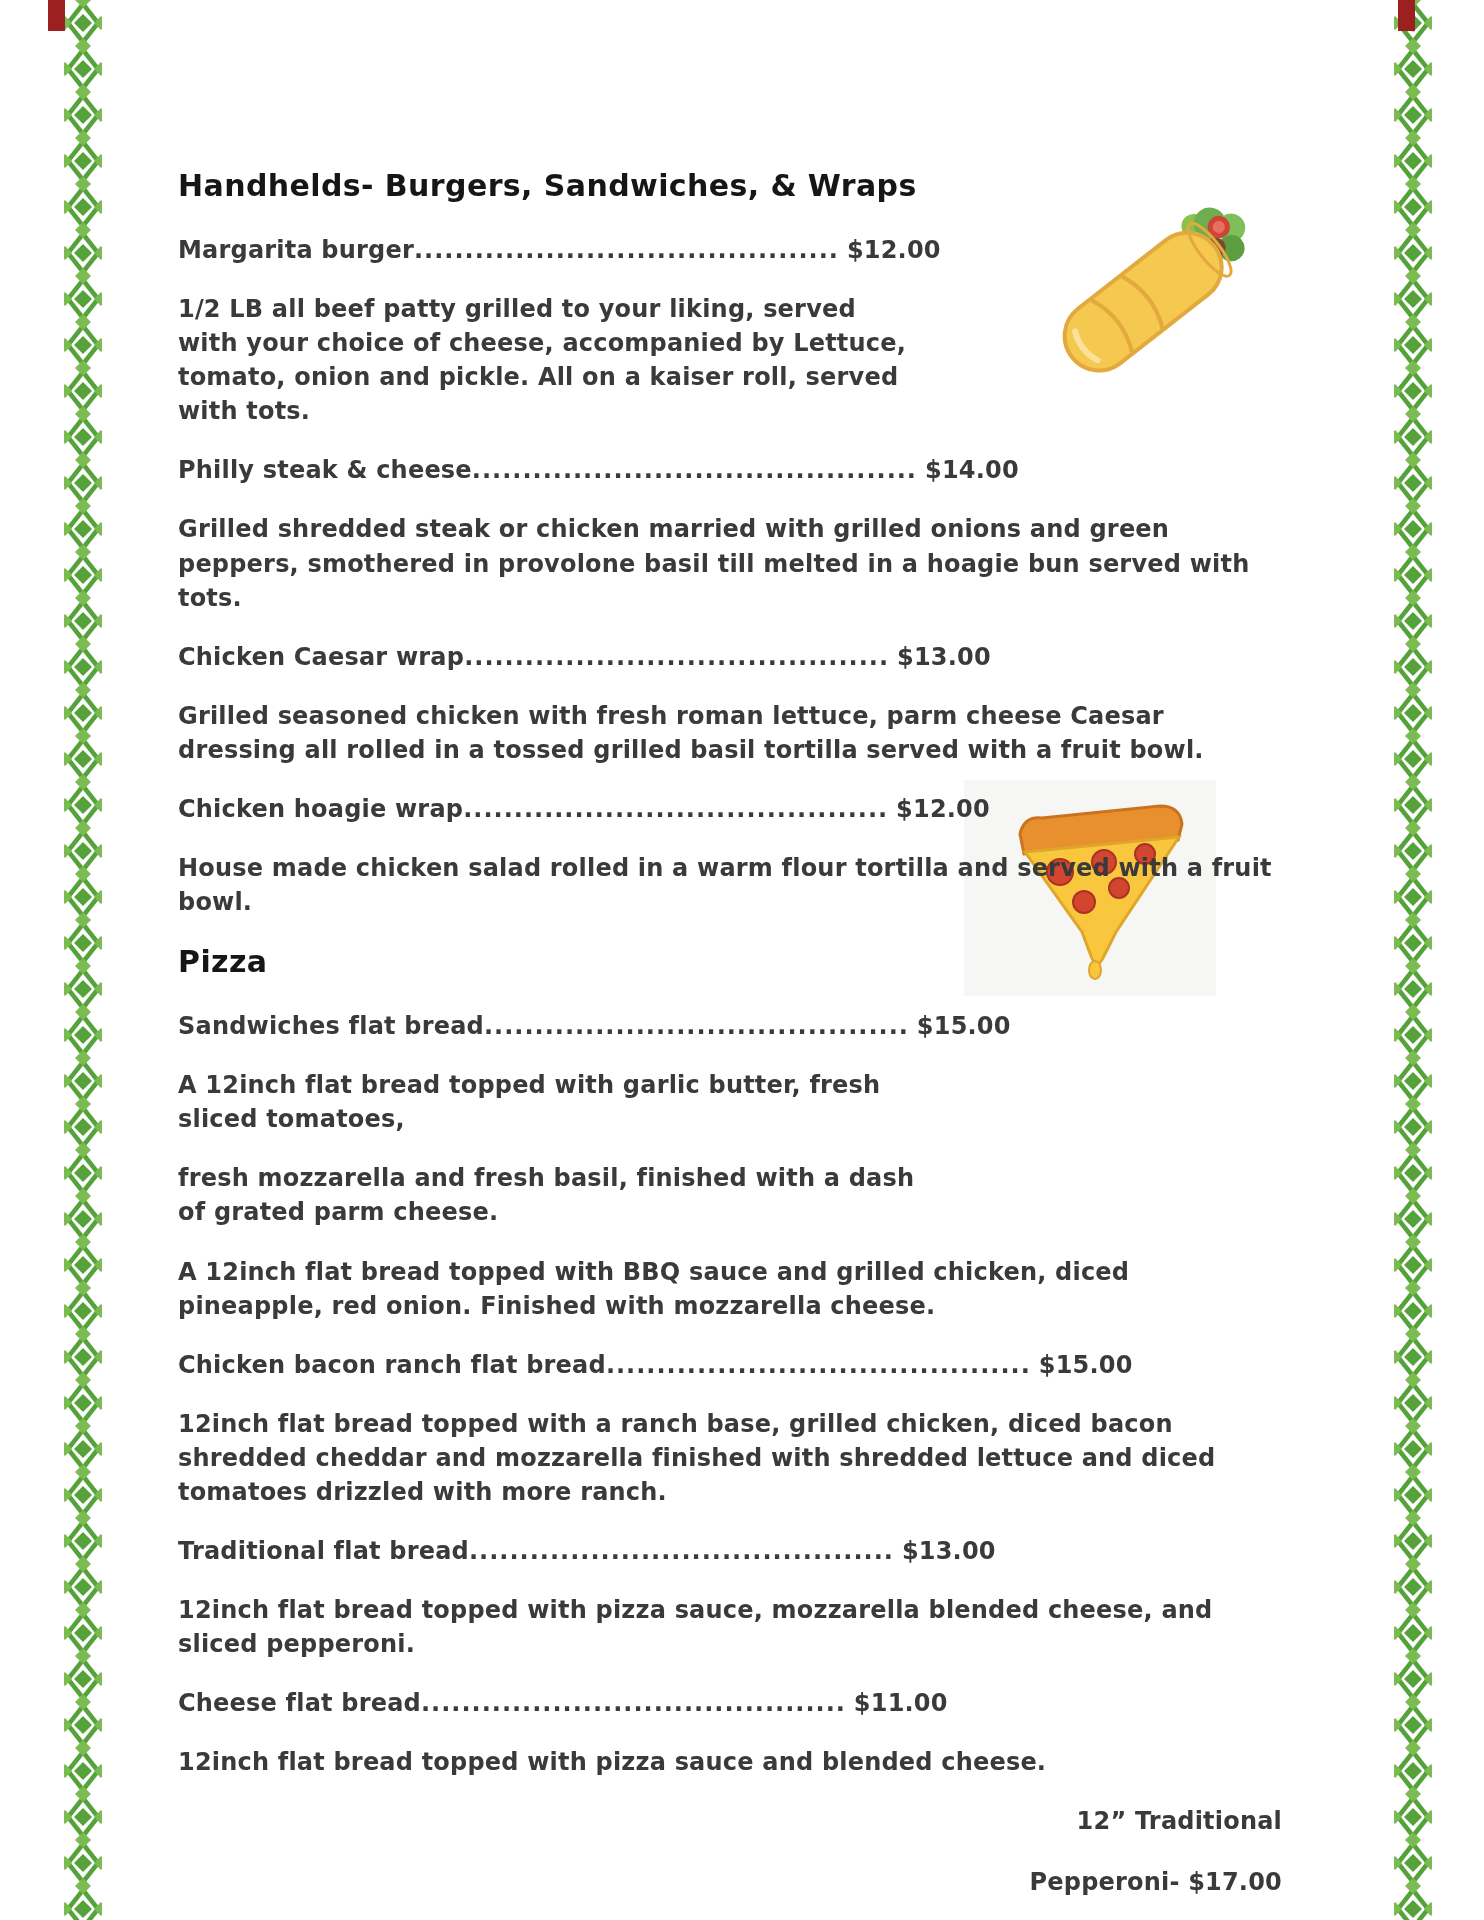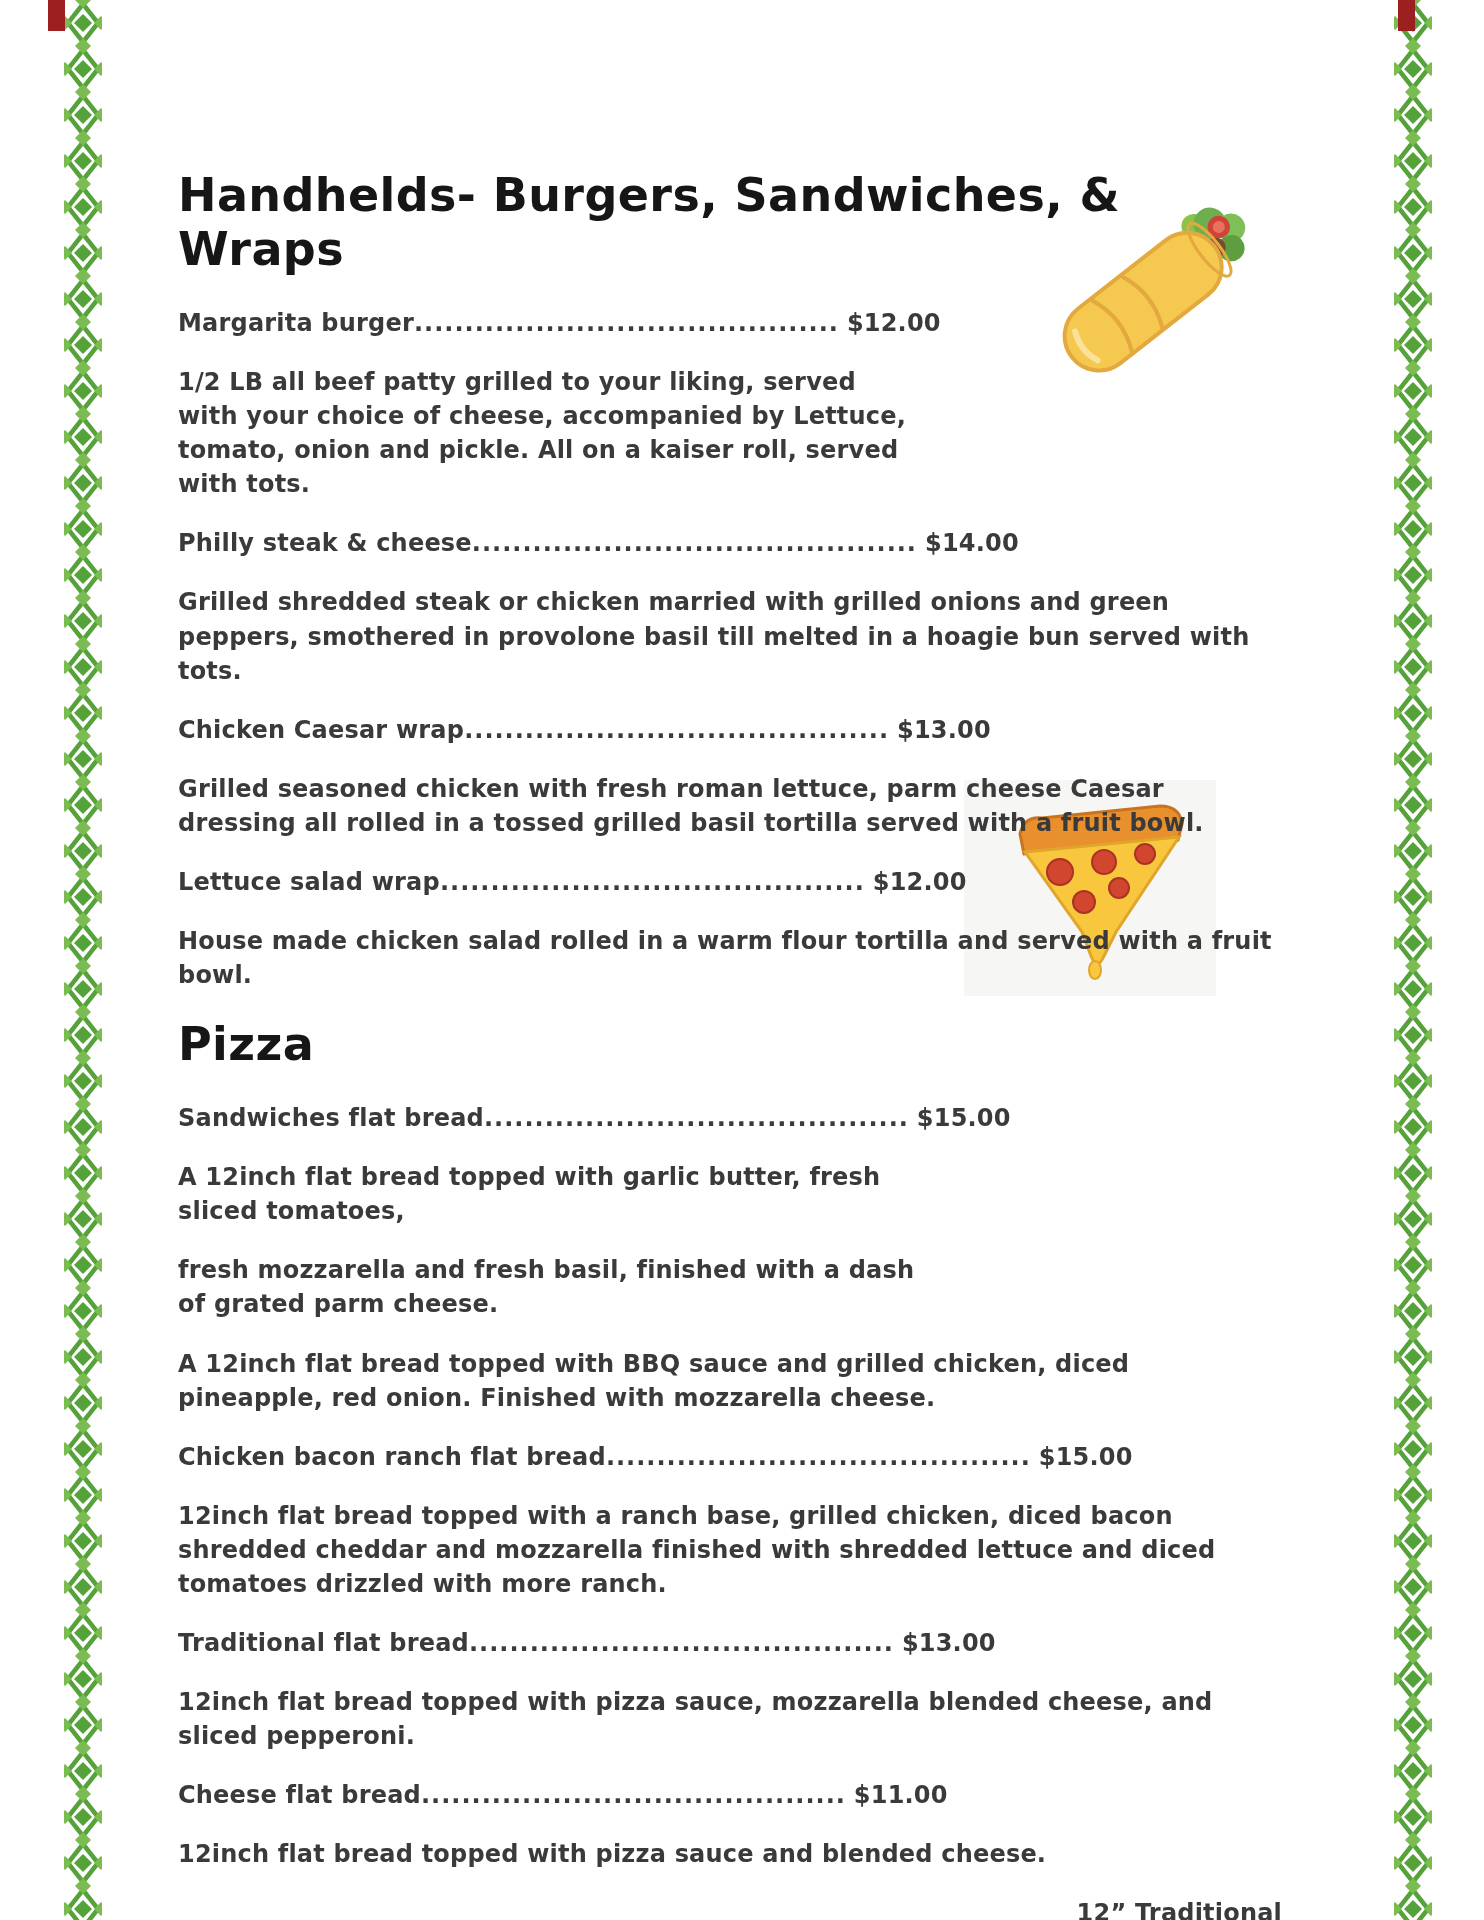--- a/index.html
+++ b/index.html
@@ -14,21 +14,21 @@
   .border-strip.left  { left: 64px; }
   .border-strip.right { left: 1394px; }
 
   .red-cap { position: absolute; top: 0; width: 17px; height: 31px; background: #9c2020; z-index: 2; }
   .red-cap.left  { left: 48px; }
   .red-cap.right { left: 1398px; }
 
   .content { position: absolute; left: 178px; top: 168px; width: 1104px; }
 
   h1 {
-    font-size: 46px; font-weight: 800; color: #161616;
+    font-size: 30px; font-weight: 800; color: #161616;
     letter-spacing: 0.4px; margin: 0 0 30px 0;
   }
   h1.pizza-title { margin-top: 10px; }
 
   p { font-size: 24px; line-height: 1.42; margin: 0 0 25px 0; font-weight: 600; letter-spacing: 0.2px; }
   .item-line { white-space: nowrap; }
   .dots { letter-spacing: 1px; }
   .price { margin-left: 8px; }
   .narrow { max-width: 742px; }
 
@@ -106,21 +106,21 @@
 
     <p class="item-line"><span class="item-name">Margarita burger</span><span class="dots">..........................................</span><span class="price">$12.00</span></p>
     <p class="desc narrow">1/2 LB all beef patty grilled to your liking, served with your choice of cheese, accompanied by Lettuce, tomato, onion and pickle. All on a kaiser roll, served with tots.</p>
 
     <p class="item-line"><span class="item-name">Philly steak &amp; cheese</span><span class="dots">............................................</span><span class="price">$14.00</span></p>
     <p class="desc">Grilled shredded steak or chicken married with grilled onions and green peppers, smothered in provolone basil till melted in a hoagie bun served with tots.</p>
 
     <p class="item-line"><span class="item-name">Chicken Caesar wrap</span><span class="dots">..........................................</span><span class="price">$13.00</span></p>
     <p class="desc">Grilled seasoned chicken with fresh roman lettuce, parm cheese Caesar dressing all rolled in a tossed grilled basil tortilla served with a fruit bowl.</p>
 
-    <p class="item-line"><span class="item-name">Lettuce salad wrap</span><span class="dots">..........................................</span><span class="price">$12.00</span></p>
+    <p class="item-line"><span class="item-name">Chicken hoagie wrap</span><span class="dots">..........................................</span><span class="price">$12.00</span></p>
     <p class="desc">House made chicken salad rolled in a warm flour tortilla and served with a fruit bowl.</p>
 
     <h1 class="pizza-title">Pizza</h1>
 
     <p class="item-line"><span class="item-name">Sandwiches flat bread</span><span class="dots">..........................................</span><span class="price">$15.00</span></p>
     <p class="desc narrow">A 12inch flat bread topped with garlic butter, fresh sliced tomatoes,</p>
     <p class="desc narrow">fresh mozzarella and fresh basil, finished with a dash of grated parm cheese.</p>
 
     <p class="desc">A 12inch flat bread topped with BBQ sauce and grilled chicken, diced pineapple, red onion. Finished with mozzarella cheese.</p>
 

